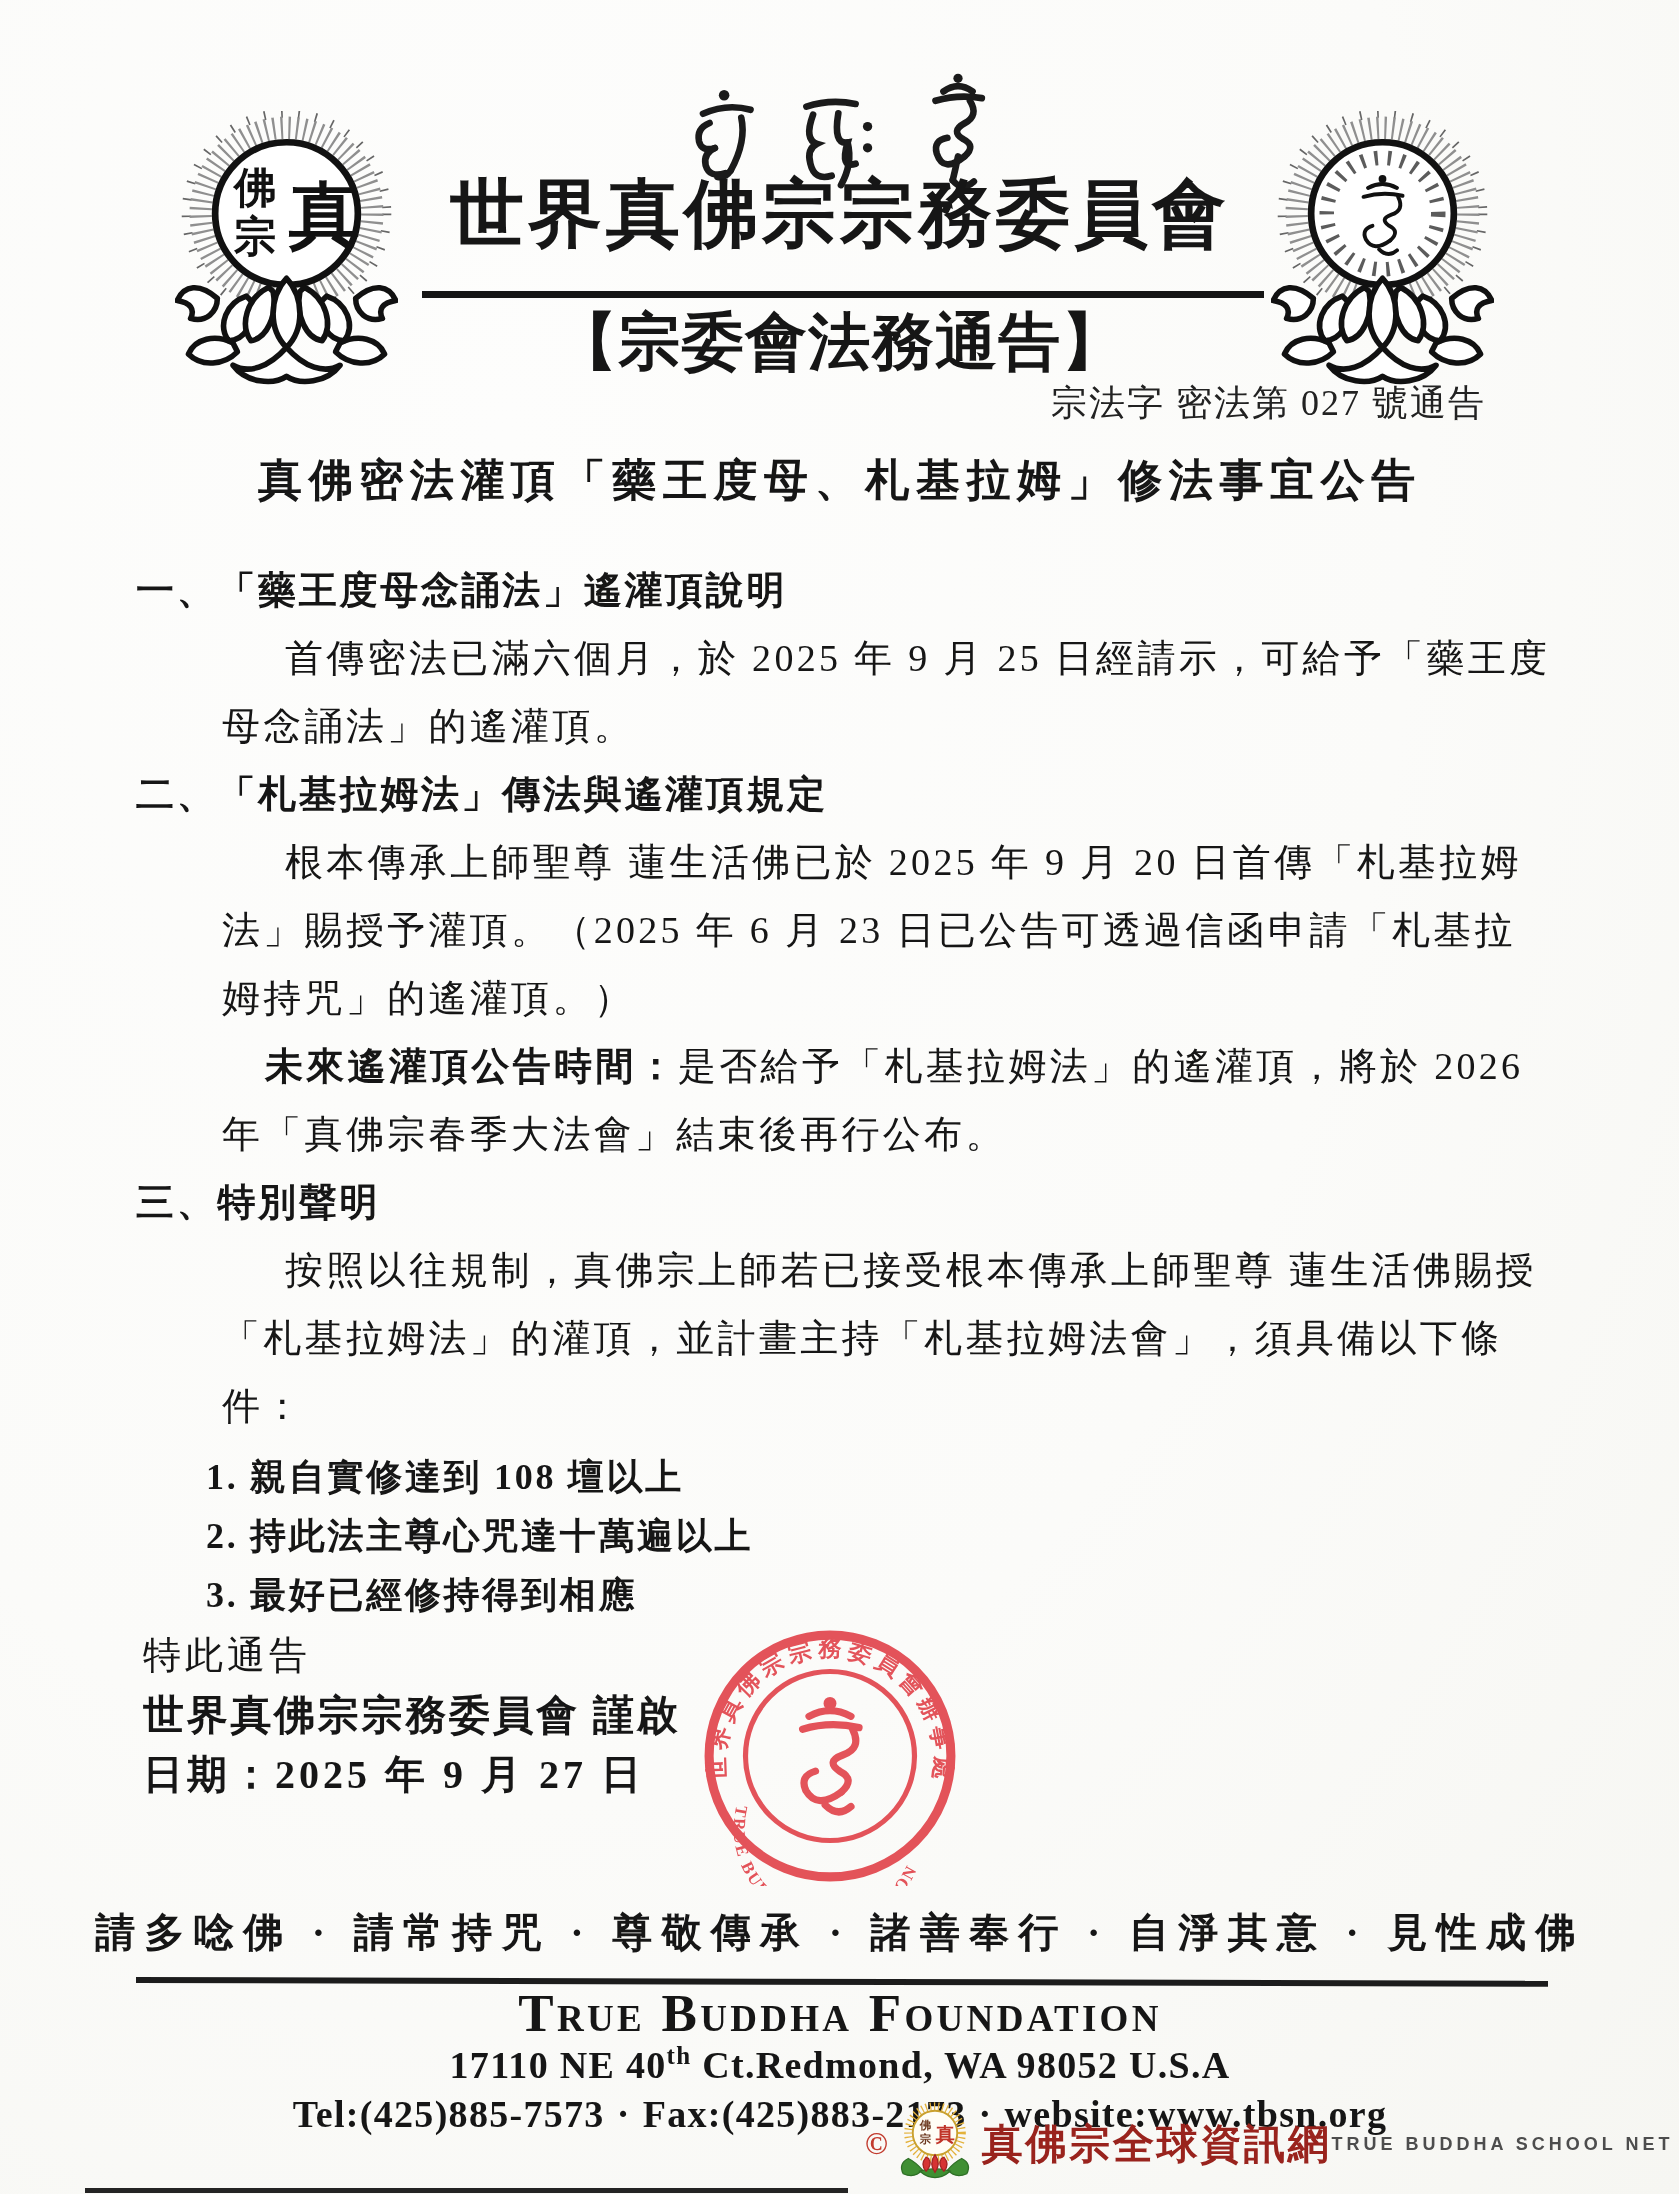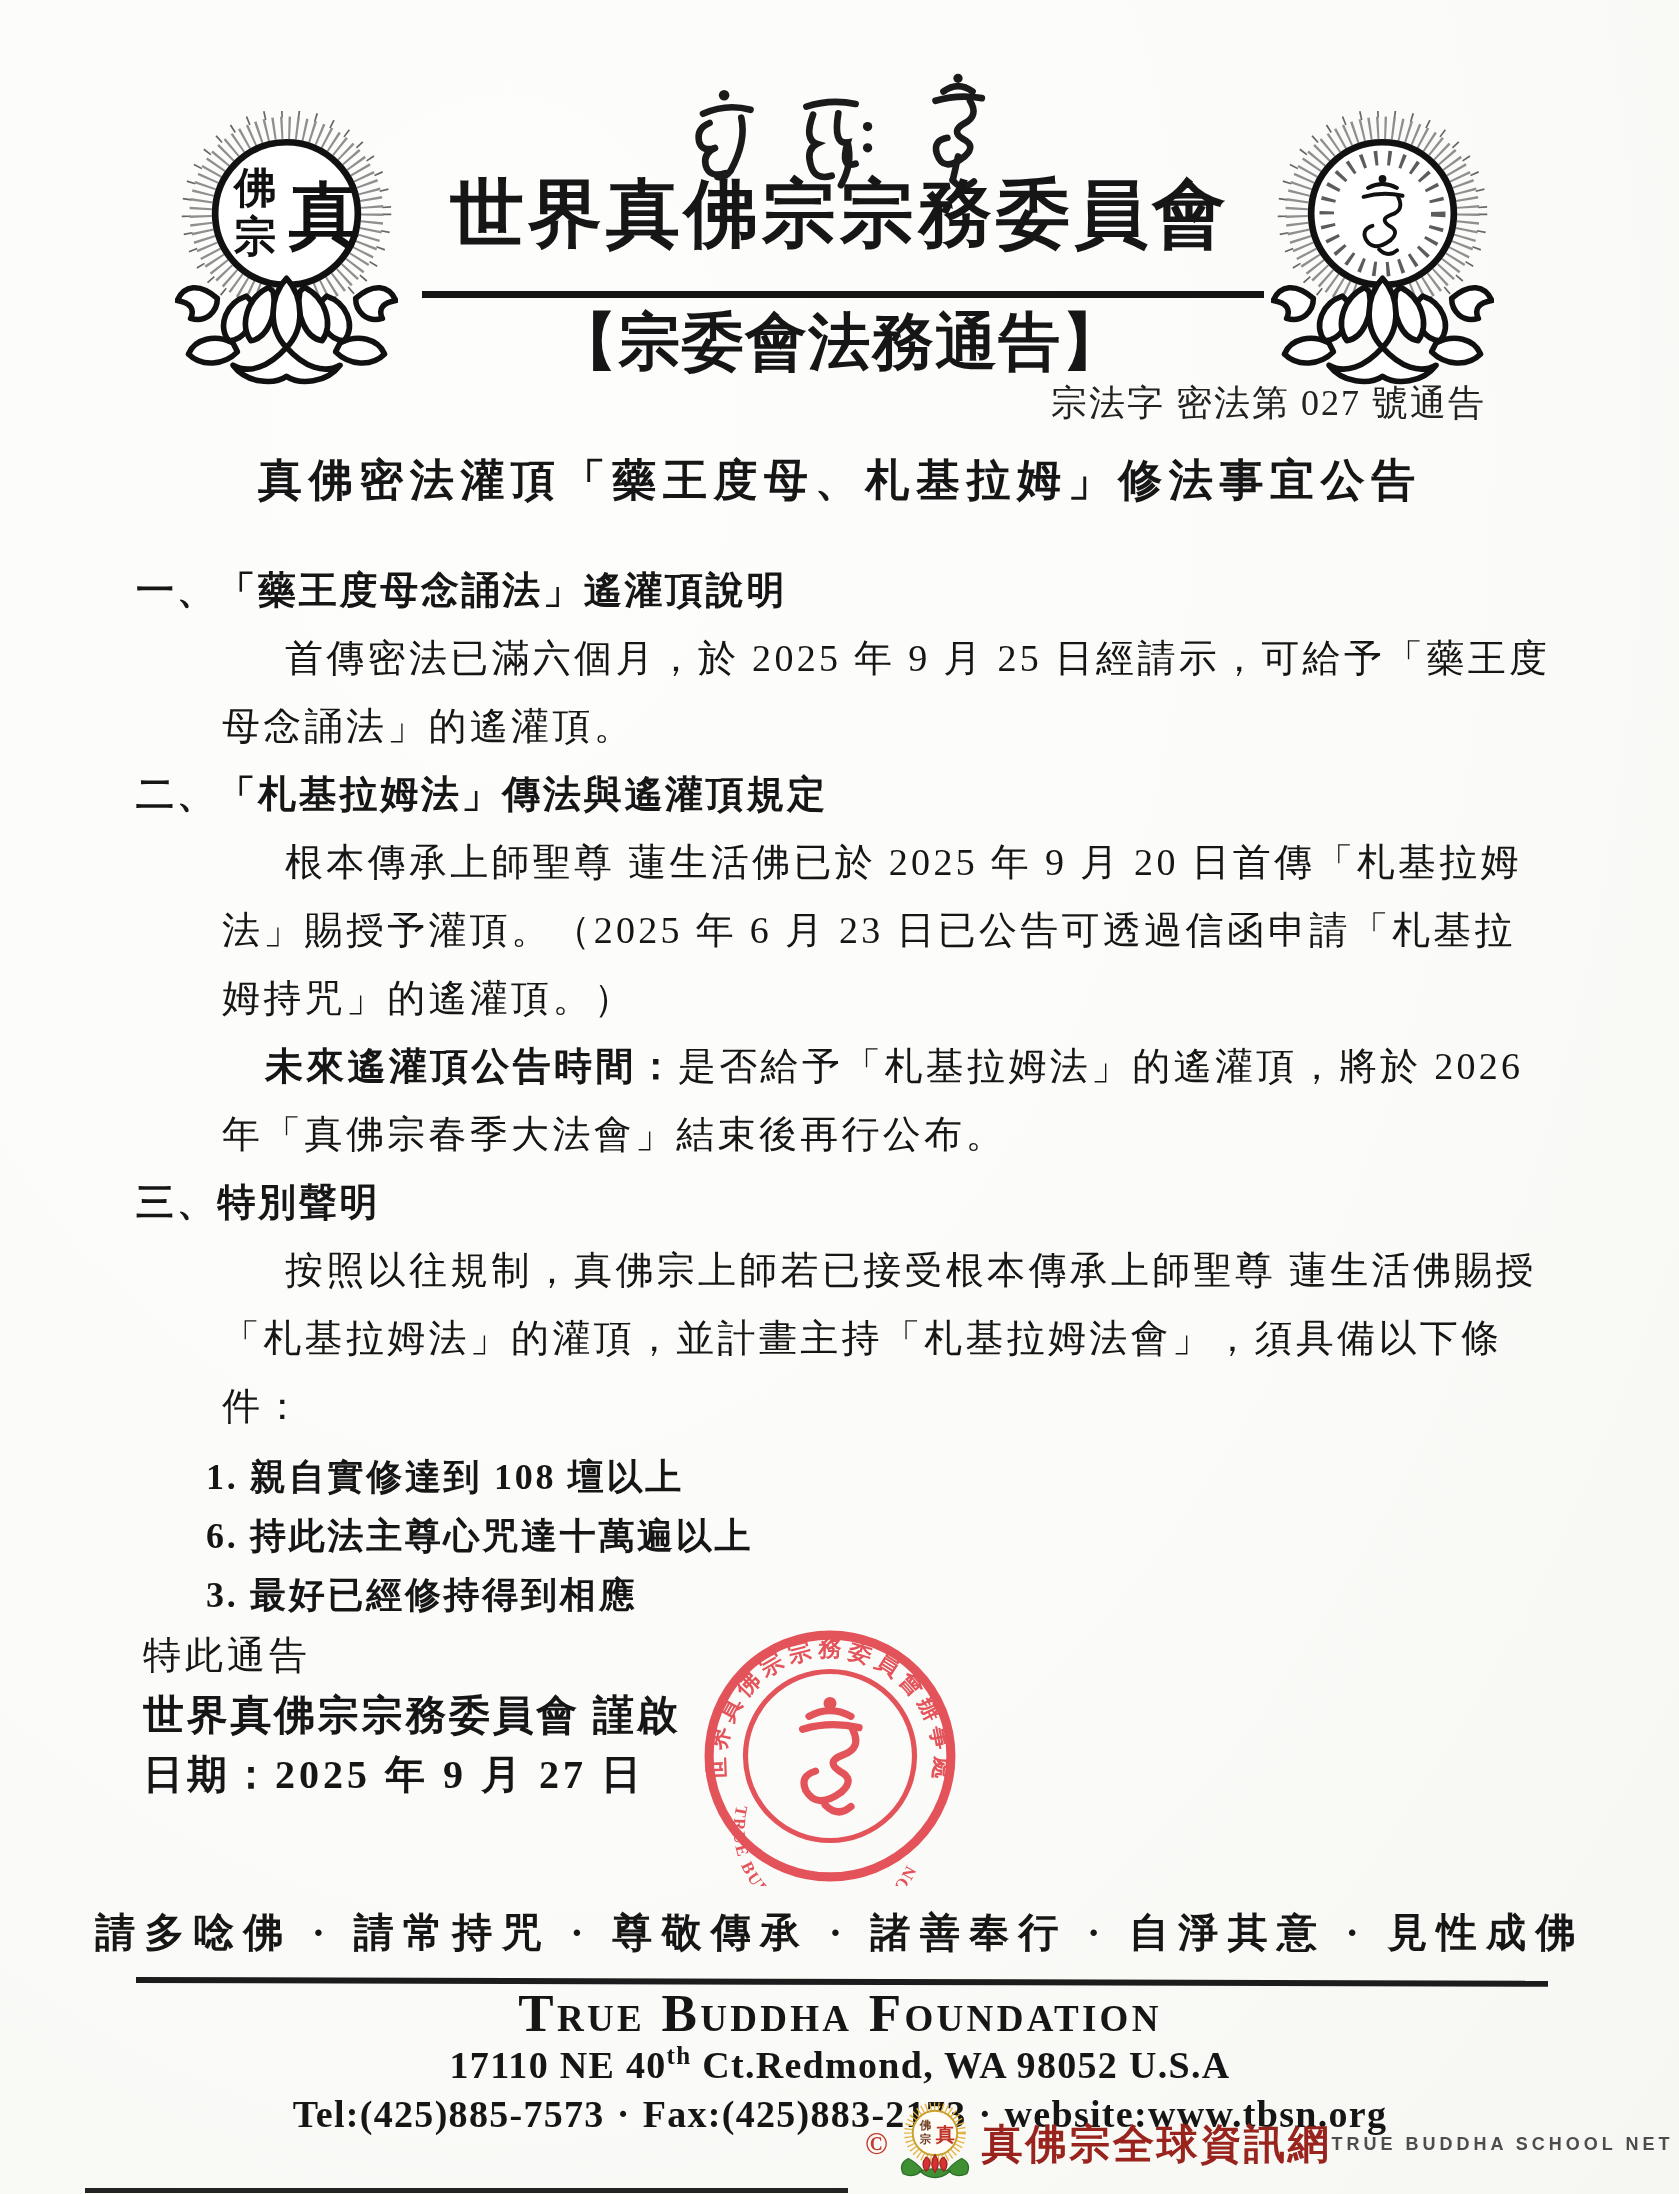--- a/index.html
+++ b/index.html
@@ -168,21 +168,21 @@
 
     <p class="sec-heading">二、「札基拉姆法」傳法與遙灌頂規定</p>
     <p class="body-para">根本傳承上師聖尊 蓮生活佛已於 2025 年 9 月 20 日首傳「札基拉姆法」賜授予灌頂。（2025 年 6 月 23 日已公告可透過信函申請「札基拉姆持咒」的遙灌頂。）</p>
     <p class="body-para second"><span class="lead-bold">未來遙灌頂公告時間：</span><span>是否給予「札基拉姆法」的遙灌頂，將於 2026 年「真佛宗春季大法會」結束後再行公布。</span></p>
 
     <p class="sec-heading">三、特別聲明</p>
     <p class="body-para">按照以往規制，真佛宗上師若已接受根本傳承上師聖尊 蓮生活佛賜授「札基拉姆法」的灌頂，並計畫主持「札基拉姆法會」，須具備以下條件：</p>
 
     <div class="cond-list">
       <p class="cond-item">1. 親自實修達到 108 壇以上</p>
-      <p class="cond-item">6. 持此法主尊心咒達十萬遍以上</p>
+      <p class="cond-item">2. 持此法主尊心咒達十萬遍以上</p>
       <p class="cond-item">3. 最好已經修持得到相應</p>
     </div>
 
     <p class="closing-notice">特此通告</p>
     <p class="signature">世界真佛宗宗務委員會 謹啟</p>
     <p class="date-line">日期：2025 年 9 月 27 日</p>
   </div>
 
   <svg class="seal" viewBox="0 0 200 200">
     <defs>

